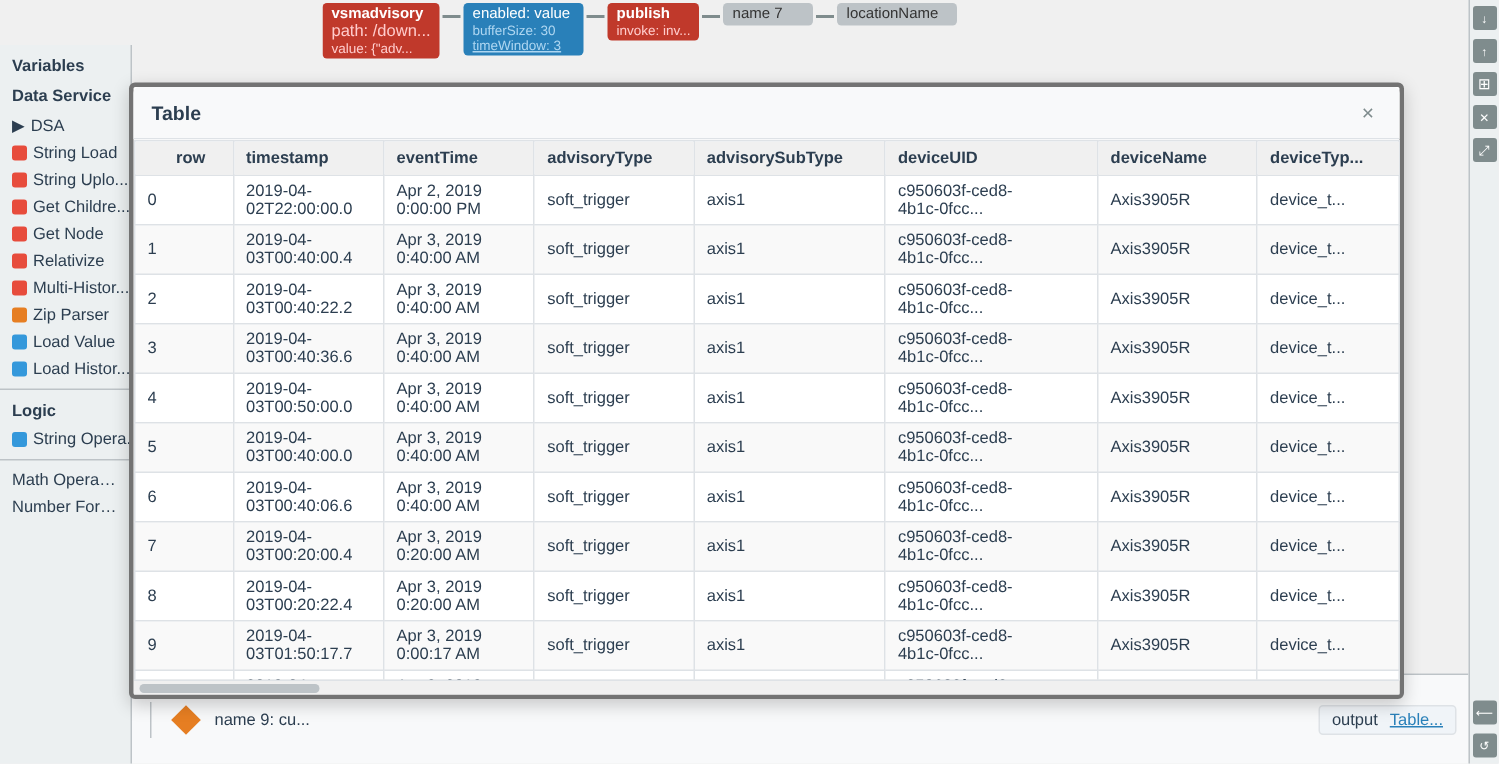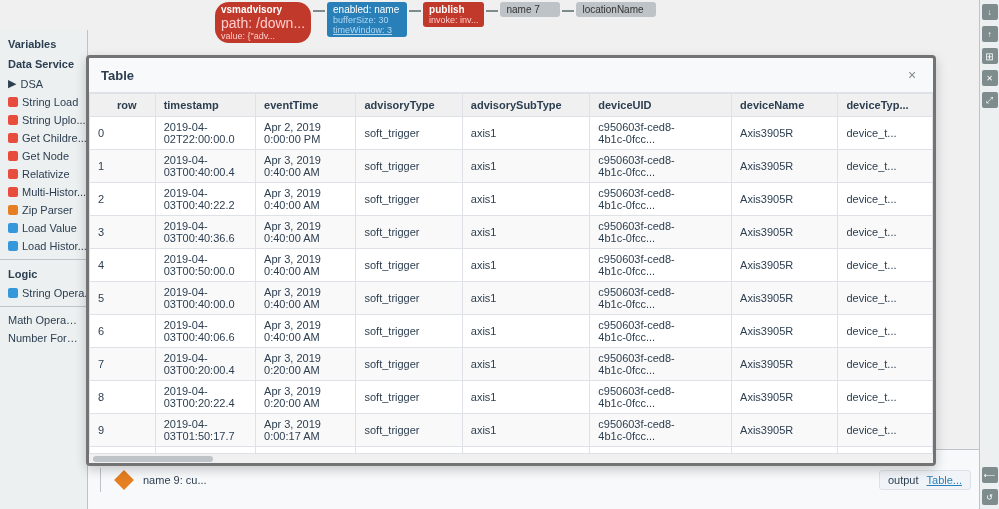--- a/index.html
+++ b/index.html
@@ -293,28 +293,28 @@
   <div class="sidebar-divider"></div>
   <div class="sidebar-item">
     <span>Math Operations</span>
   </div>
   <div class="sidebar-item">
     <span>Number Formatting</span>
   </div>
 </div>
 
 <div style="position:absolute; top:2px; left:215px; right:20px; height:50px; display:flex; align-items:flex-start; gap:2px; overflow:hidden;">
-  <div style="background:#c0392b; color:white; font-size:10px; padding:2px 6px; border-radius:14px; min-width:70px;">
+  <div style="background:#c0392b; color:white; font-size:10px; padding:2px 6px; border-radius:3px; min-width:70px;">
     <div style="font-weight:bold;">vsmadvisory</div>
-    <div style="font-size:14px; color:#ffcccc;">path: /down...</div>
+    <div style="font-size:11px; color:#ffcccc;">path: /down...</div>
     <div style="font-size:9px; color:#ffcccc;">value: {"adv...</div>
   </div>
   <div style="width:12px; height:2px; background:#7f8c8d; margin-top:8px; flex-shrink:0;"></div>
   <div style="background:#2980b9; color:white; font-size:10px; padding:2px 6px; border-radius:3px; min-width:80px;">
-    <div>enabled:  name</div>
+    <div>enabled:  value</div>
     <div style="font-size:9px; color:#aed6f1;">bufferSize: 30</div>
     <div style="font-size:9px; color:#aed6f1;text-decoration:underline;">timeWindow: 3</div>
   </div>
   <div style="width:12px; height:2px; background:#7f8c8d; margin-top:8px; flex-shrink:0;"></div>
   <div style="background:#c0392b; color:white; font-size:10px; padding:2px 6px; border-radius:3px; min-width:60px;">
     <div style="font-weight:bold;">publish</div>
     <div style="font-size:9px; color:#ffcccc;">invoke: inv...</div>
   </div>
   <div style="width:12px; height:2px; background:#7f8c8d; margin-top:8px; flex-shrink:0;"></div>
   <div style="background:#bdc3c7; color:#333; font-size:10px; padding:2px 6px; border-radius:3px; min-width:60px;">

